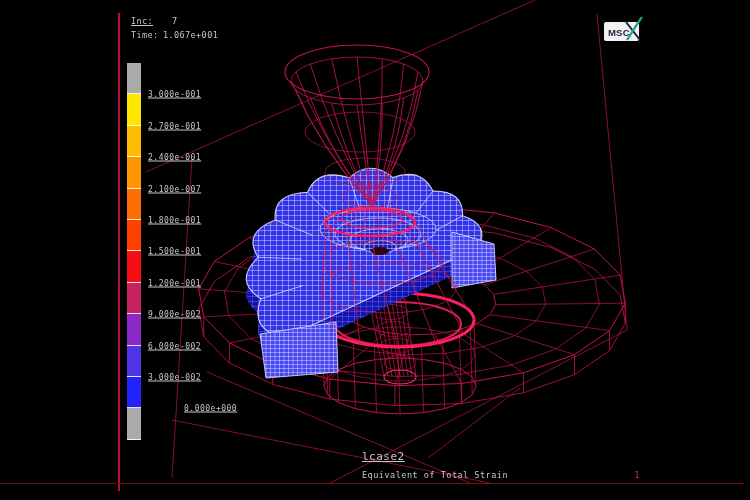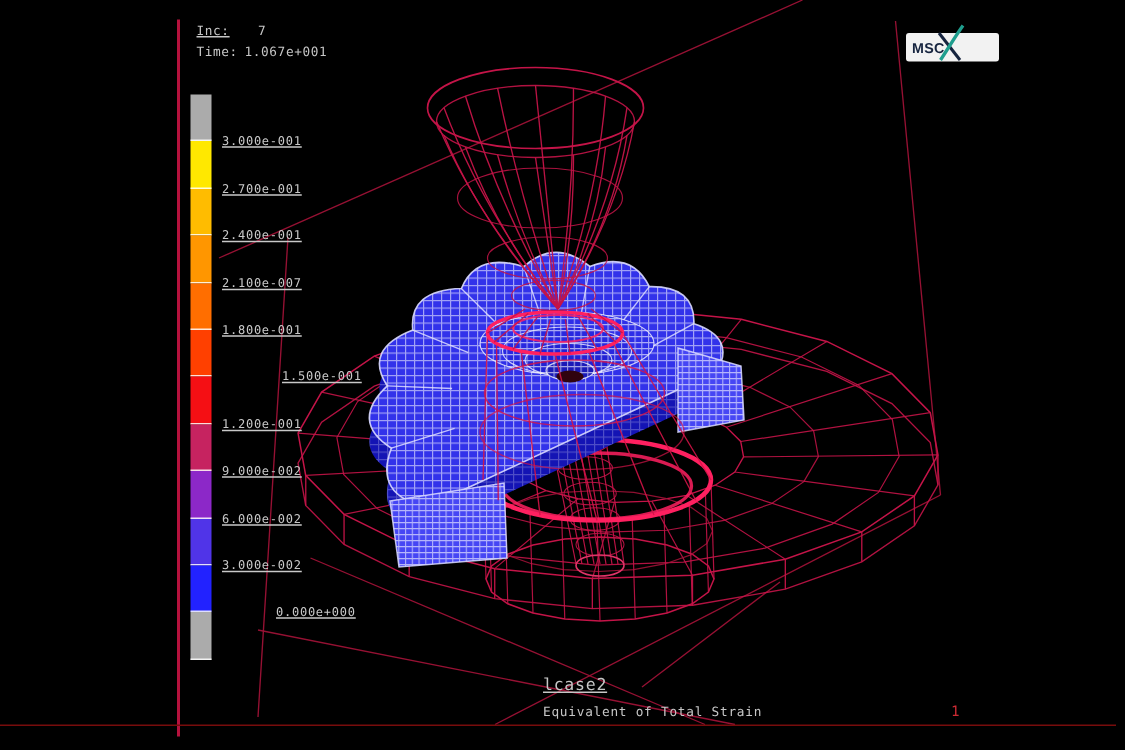--- a/index.html
+++ b/index.html
@@ -10,21 +10,21 @@
   
   .left-border{position:absolute;left:118px;top:13px;width:2px;height:478px;background:#b5123d;}
   .bottom-line{position:absolute;left:0;top:483px;width:744px;height:1px;background:#780c0c;}
   
   #legend{position:absolute;left:127px;top:63px;}
   #legend .bar{position:absolute;left:0;top:0;width:14px;}
   #legend .band{width:14px;border-bottom:1px solid rgba(255,255,255,.85);}
   #legend .lab{position:absolute;left:21px;transform:translateY(-50%);color:#c8c8c8;
                font-size:8px;letter-spacing:.5px;white-space:pre;text-decoration:underline;}
   
-  .logo-box{position:absolute;left:604px;top:22px;width:62px;height:19px;background:#f2f2f2;
+  .logo-box{position:absolute;left:604px;top:22px;width:35px;height:19px;background:#f2f2f2;
             border-radius:2px;}
   .logo-text{position:absolute;left:4px;top:5px;font-family:"Liberation Sans",sans-serif;
              font-weight:bold;font-size:9.5px;color:#16243f;letter-spacing:.2px;}
   .logo-x{position:absolute;left:596px;top:12px;overflow:visible;}
   .page-num{position:absolute;left:634px;top:470px;color:#cc2a33;font-size:9.5px;}
   .footer-case{position:absolute;left:362px;top:451px;color:#c6c6c6;font-size:11px;letter-spacing:.5px;text-decoration:underline;}
   .footer-title{position:absolute;left:362px;top:471px;color:#c6c6c6;font-size:8.5px;letter-spacing:.5px;}
   .inc-label{left:131px;top:17px;text-decoration:underline;} .inc-value{left:172px;top:17px;}
   .time-label{left:131px;top:31px;} .time-value{left:163px;top:31px;}
 </style>
@@ -226,21 +226,21 @@
         <div class="band" style="height: 30.4px; background: rgb(140, 40, 200);"></div>
         <div class="band" style="height: 30.4px; background: rgb(80, 52, 232);"></div>
         <div class="band" style="height: 30.4px; background: rgb(34, 34, 255);"></div>
         <div class="band" style="height: 30.4px; background: rgb(171, 171, 171);"></div>
       </div>
   <div class="lab" style="top: 31.4px;">3.000e-001</div>
       <div class="lab" style="top: 62.8px;">2.700e-001</div>
       <div class="lab" style="top: 94.2px;">2.400e-001</div>
       <div class="lab" style="top: 125.6px;">2.100e-007</div>
       <div class="lab" style="top: 157px;">1.800e-001</div>
-      <div class="lab" style="top: 188.4px; margin-left: 40px;">1.500e-001</div>
+      <div class="lab" style="top: 188.4px;">1.500e-001</div>
       <div class="lab" style="top: 219.8px;">1.200e-001</div>
       <div class="lab" style="top: 251.2px;">9.000e-002</div>
       <div class="lab" style="top: 282.6px;">6.000e-002</div>
       <div class="lab" style="top: 314px;">3.000e-002</div>
       <div class="lab" style="top: 345.4px; margin-left: 36px;">0.000e+000</div>
     </div>
 
   <div class="logo-box">
     <span class="logo-text">MSC</span>
   </div>

